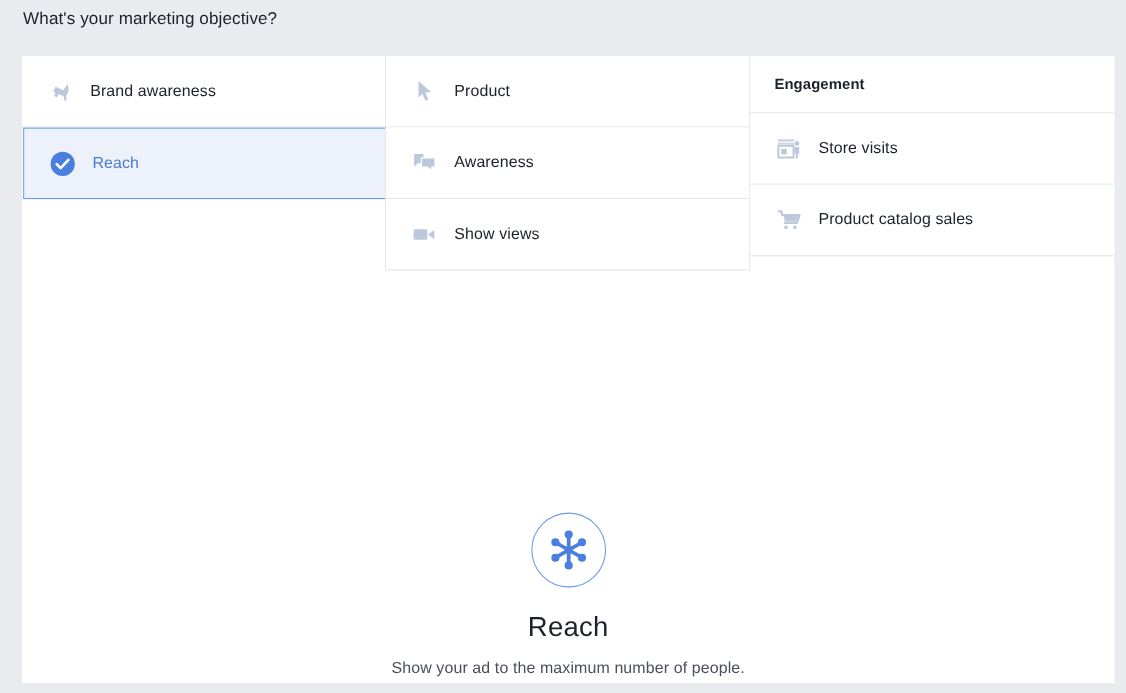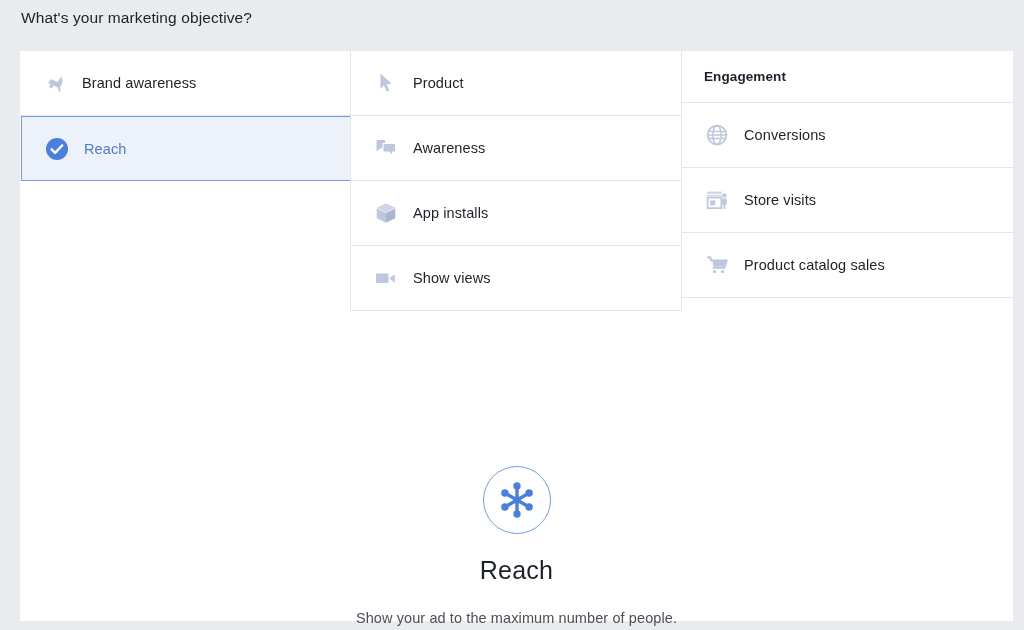--- a/index.html
+++ b/index.html
@@ -135,21 +135,21 @@
     justify-content: center;
     background: #ffffff;
   }
   .detail-title {
     margin-top: 22px;
     font-size: 25px;
     color: #1d2129;
     letter-spacing: 0.2px;
   }
   .detail-desc {
-    margin-top: 25px;
+    margin-top: 15px;
     font-size: 14.5px;
     color: #4b4f56;
     letter-spacing: 0.1px;
   }
 </style>
 </head>
 <body>
 
 <div class="page">
 
@@ -199,59 +199,39 @@
           <div class="row">
             <span class="icon">
               <svg class="ic" width="24" height="24" viewBox="0 0 24 24">
                 <path d="M2.5 4h8.5v8.5H6l-3.5 3V4z" fill="#bec8dc"></path>
                 <path d="M9 7.5h12.5v8.5h-3v3.5l-3.8-3.5H9z" fill="#bec8dc" stroke="#ffffff" stroke-width="1.1"></path>
               </svg>
             </span>
             <span class="label">Awareness</span>
           </div>
 
-          <div class="row">
-            <span class="icon">
-              <svg class="ic" width="24" height="24" viewBox="0 0 24 24">
-                <path d="M12 2.2l9.3 4.6-9.3 4.6-9.3-4.6z" fill="#cdd5e4"></path>
-                <path d="M2.7 7.4l9.3 4.6v9.8l-9.3-4.6z" fill="#bec8dc"></path>
-                <path d="M21.3 7.4l-9.3 4.6v9.8l9.3-4.6z" fill="#aab6cd"></path>
-              </svg>
-            </span>
-            <span class="label">App installs</span>
-          </div>
 
           <div class="row">
             <span class="icon">
               <svg class="ic" width="24" height="24" viewBox="0 0 24 24">
                 <rect x="2" y="7.5" width="12.5" height="9.5" rx="1" fill="#bec8dc"></rect>
                 <path d="M15.2 12.2l5.6-4v8.6z" fill="#bec8dc"></path>
               </svg>
             </span>
             <span class="label">Show views</span>
           </div>
 
 
         </div>
       </div>
 
       <div class="column col-conversion">
         <div class="col-head">Engagement</div>
         <div class="rows">
 
-          <div class="row">
-            <span class="icon">
-              <svg class="ic" width="24" height="24" viewBox="0 0 24 24">
-                <circle cx="12" cy="12" r="9.4" fill="none" stroke="#bec8dc" stroke-width="1.7"></circle>
-                <ellipse cx="12" cy="12" rx="4.2" ry="9.4" fill="none" stroke="#bec8dc" stroke-width="1.5"></ellipse>
-                <path d="M2.9 8.6h18.2M2.9 15.4h18.2M2.6 12h18.8" stroke="#bec8dc" stroke-width="1.5"></path>
-              </svg>
-            </span>
-            <span class="label">Conversions</span>
-          </div>
 
           <div class="row">
             <span class="icon">
               <svg class="ic" width="24" height="24" viewBox="0 0 24 24">
                 <rect x="2.2" y="3.6" width="14.6" height="2.2" fill="#cdd5e4"></rect>
                 <rect x="2.2" y="6.8" width="14.6" height="1.6" fill="#cdd5e4"></rect>
                 <path d="M2.6 9.6h13.8v10.6H2.6z" fill="none" stroke="#bec8dc" stroke-width="1.8"></path>
                 <rect x="5.2" y="12.4" width="5" height="5" fill="#bec8dc"></rect>
                 <circle cx="19.4" cy="7.4" r="2.2" fill="#bec8dc"></circle>
                 <path d="M17.2 10.6h4.4v6.2h-1.3v4.2h-1.8v-4.2h-1.3z" fill="#bec8dc"></path>

